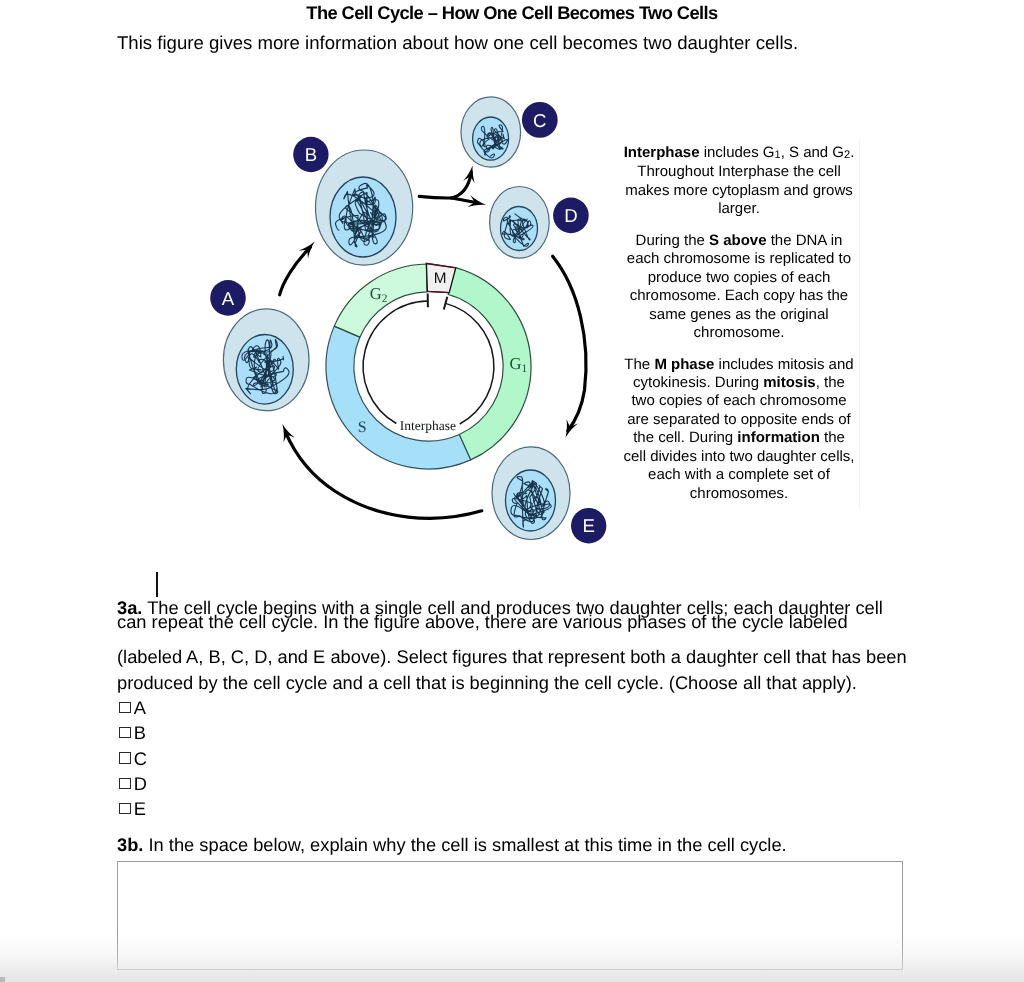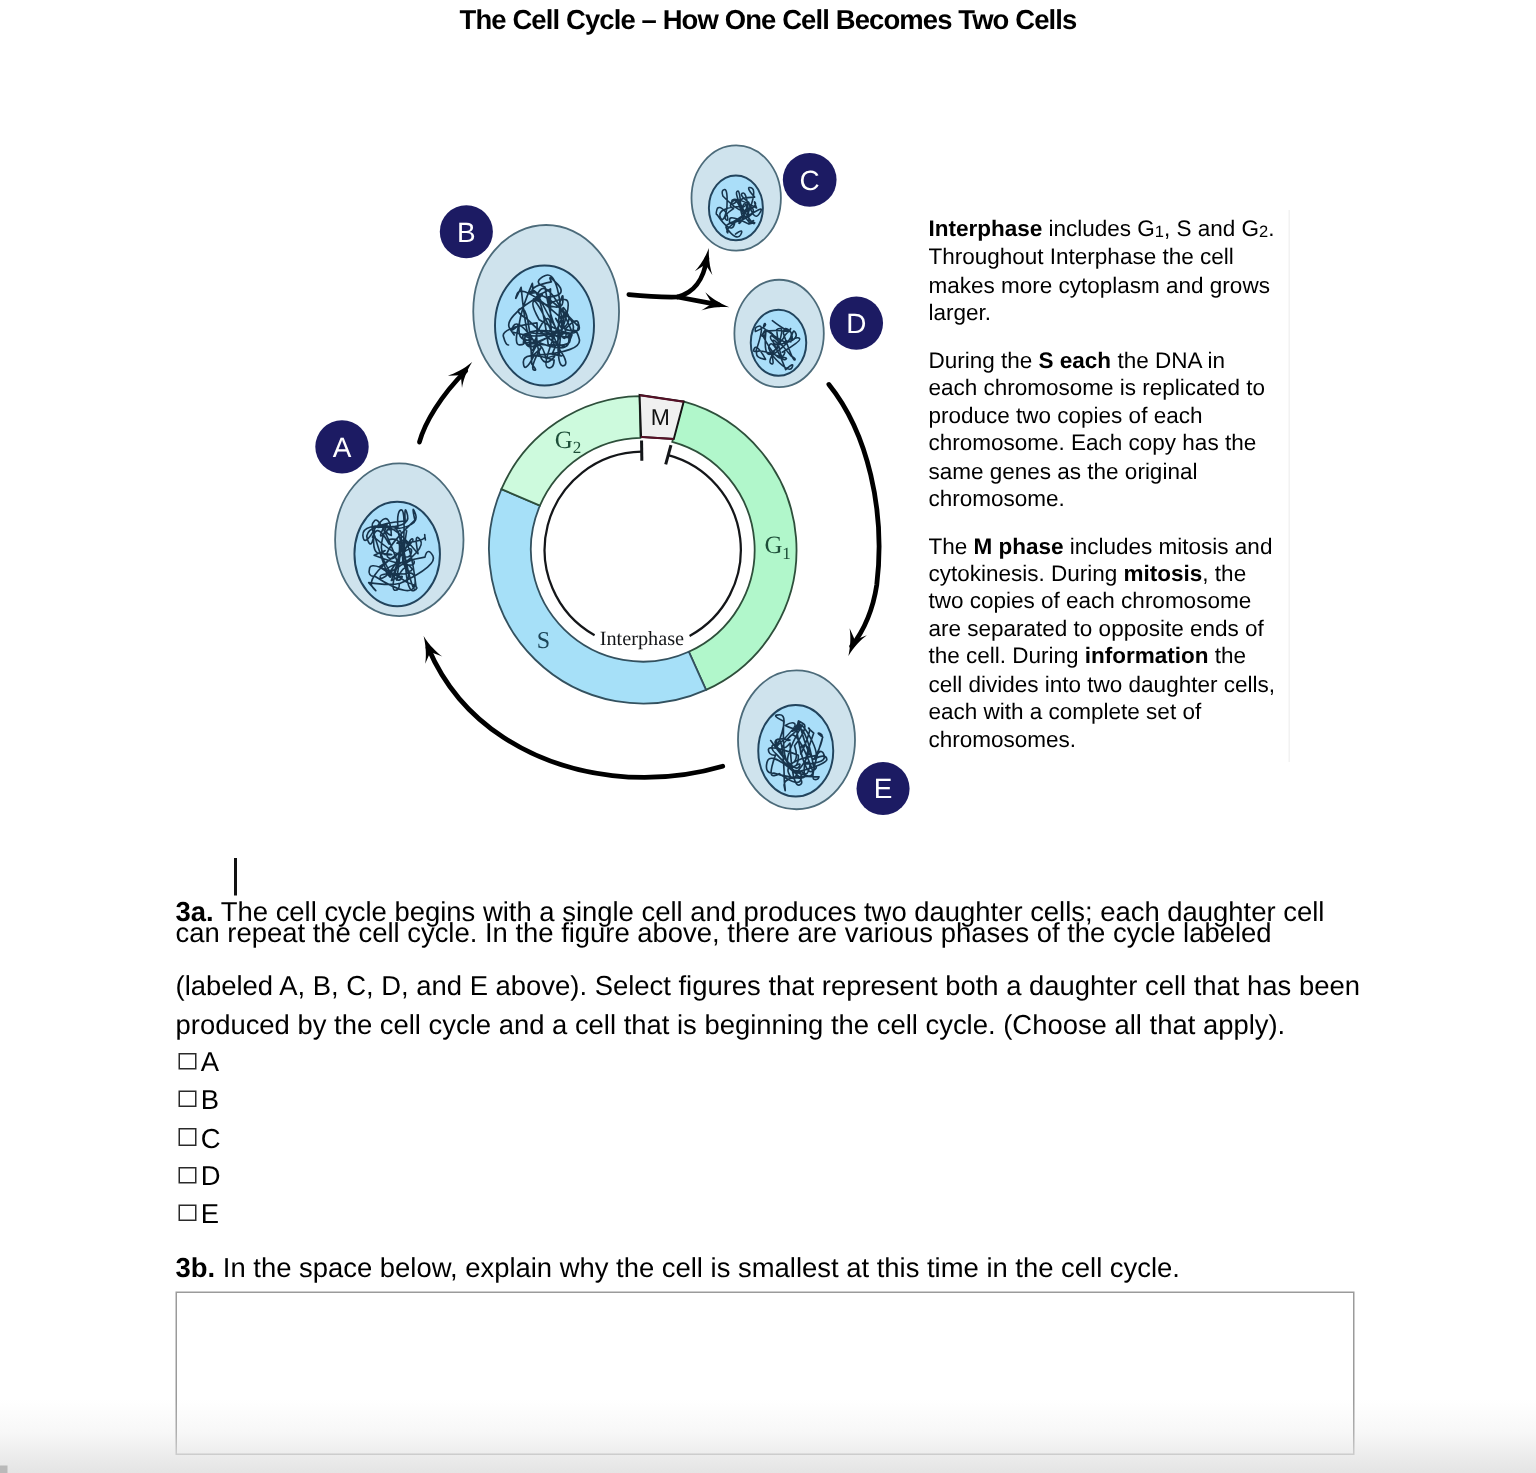--- a/index.html
+++ b/index.html
@@ -10,21 +10,21 @@
   .page{position:absolute;left:0;top:0;width:1024px;height:982px;background:#fff;}
 
   #doc-title{position:absolute;left:0;width:1024px;top:2px;text-align:center;
              font-weight:bold;font-size:18.3px;color:#000;letter-spacing:-0.58px;}
   #intro{position:absolute;left:117px;top:32px;font-size:18.6px;color:#000;white-space:nowrap;}
 
   #figure{position:absolute;left:0;top:0;width:1024px;height:982px;pointer-events:none;}
   #figure svg{display:block;position:absolute;left:0;top:0;}
 
   #sidetext{position:absolute;left:619px;top:144px;width:240px;font-size:15px;color:#000;line-height:18.45px;}
-  #sidetext p{margin:0 0 13px 0;}
+  #sidetext p{margin:0 0 13px 0;text-align:center;}
   #sidetext p:last-child{margin-bottom:12px;}
   #sidetext b{font-weight:bold;}
   #sidetext sub{font-size:11px;vertical-align:baseline;position:relative;top:1.2px;}
 
   #caret{position:absolute;left:156.4px;top:572px;width:1.6px;height:25px;background:#121212;}
   .qline{position:absolute;left:117px;font-size:18.3px;color:#000;white-space:nowrap;line-height:1;}
   .qline b{font-weight:bold;}
   .optline{position:absolute;left:119.3px;font-size:18.3px;color:#000;white-space:nowrap;line-height:1;}
   .cb{display:inline-block;width:11.5px;height:11.2px;border:1.3px solid #2a2a2a;
       box-sizing:border-box;position:relative;top:-1px;margin-right:3px;background:#fff;
@@ -38,20 +38,21 @@
         pointer-events:none;}
   #corner-nub{position:absolute;left:0;top:977px;width:5px;height:5px;background:#b9b9b9;}
   #figure-edge{position:absolute;left:859px;top:140px;width:1px;height:368px;background:#f2f2f2;}
 </style>
 </head>
 <body>
 
 <div class="page">
 
   <div id="doc-title">The Cell Cycle – How One Cell Becomes Two Cells</div>
+  <div id="intro">This figure gives more information about how one cell becomes two daughter cells.</div>
 
   <div id="figure">
 <svg width="1024" height="982" viewBox="0 0 1024 982" xmlns="http://www.w3.org/2000/svg" shape-rendering="geometricPrecision">
 <g>
 <path d="M279.6 294.8 C283.0 282.0 294.0 263.5 310.5 247.2" fill="none" stroke="#000" stroke-width="3.1" stroke-linecap="round"></path>
 <path d="M314.8 241.4 C310.8 247.7 308.7 254.2 308.0 258.7 L307.2 250.1 L298.6 250.5 C302.9 249.2 309.1 246.2 314.8 241.4 Z" fill="#000" stroke="none"></path>
 <path d="M419.2 196.4 C430.6 197.6 441.2 198.2 451.6 198.0" fill="none" stroke="#000" stroke-width="3.1" stroke-linecap="round"></path>
 <path d="M451.6 198.0 C463.2 195.0 469.0 186.5 471.3 172.2" fill="none" stroke="#000" stroke-width="3.1" stroke-linecap="round"></path>
 <path d="M472.6 165.4 C472.2 172.6 473.5 179.1 474.9 183.3 L470.3 176.4 L463.2 180.8 C466.2 177.6 470.1 172.2 472.6 165.4 Z" fill="#000" stroke="none"></path>
 <path d="M451.6 198.0 C461.6 199.8 470.2 201.5 479.2 203.2" fill="none" stroke="#000" stroke-width="3.1" stroke-linecap="round"></path>
@@ -118,21 +119,21 @@
 <text x="509.6" y="368.8" font-family="Liberation Serif, serif" font-size="16.6" fill="#1d4e38"><tspan>G</tspan><tspan font-size="11.4" dy="3.6">1</tspan></text>
 <text x="369.8" y="298.6" font-family="Liberation Serif, serif" font-size="16.6" fill="#1d4e38"><tspan>G</tspan><tspan font-size="11.4" dy="3.6">2</tspan></text>
 <text x="357.8" y="432.0" font-family="Liberation Serif, serif" font-size="16.0" fill="#1b4558">S</text>
 <text x="399.8" y="429.8" font-family="Liberation Serif, serif" font-size="13.5" fill="#141619">Interphase</text>
 </g>
 </svg>
   </div>
 
   <div id="sidetext">
       <p><b>Interphase</b> includes G<sub>1</sub>, S and G<sub>2</sub>.<br>Throughout Interphase the cell<br>makes more cytoplasm and grows<br>larger.</p>
-      <p>During the <b>S each</b> the DNA in<br>each chromosome is replicated to<br>produce two copies of each<br>chromosome. Each copy has the<br>same genes as the original<br>chromosome.</p>
+      <p>During the <b>S above</b> the DNA in<br>each chromosome is replicated to<br>produce two copies of each<br>chromosome. Each copy has the<br>same genes as the original<br>chromosome.</p>
       <p>The <b>M phase</b> includes mitosis and<br>cytokinesis. During <b>mitosis</b>, the<br>two copies of each chromosome<br>are separated to opposite ends of<br>the cell. During <b>information</b> the<br>cell divides into two daughter cells,<br>each with a complete set of<br>chromosomes.</p>
     </div>
 
   <div id="figure-edge"></div>
 
   <div id="caret"></div>
 
   <div class="qline" id="q3a-0" style="top:599px;"><b>3a.</b> <span>The cell cycle begins with a single cell and produces two daughter cells; each daughter cell</span></div>
   <div class="qline" id="q3a-1" style="top:613px;">can repeat the cell cycle. In the figure above, there are various phases of the cycle labeled</div>
   <div class="qline" id="q3a-2" style="top:647.5px;">(labeled A, B, C, D, and E above). Select figures that represent both a daughter cell that has been</div>

